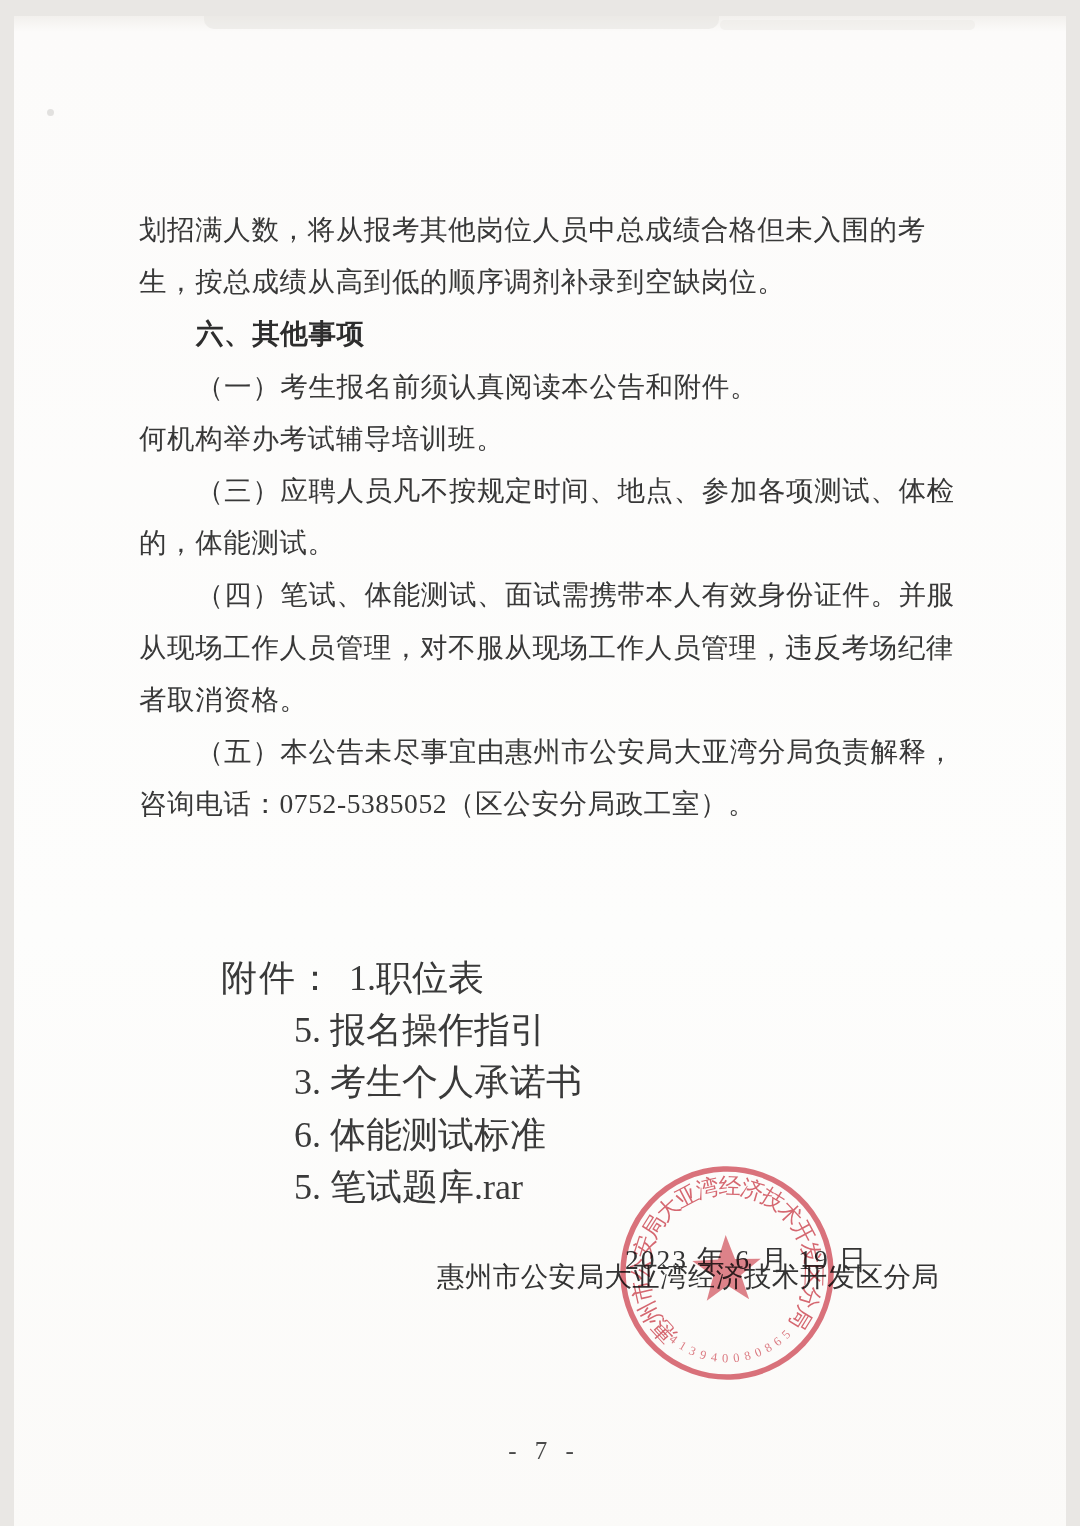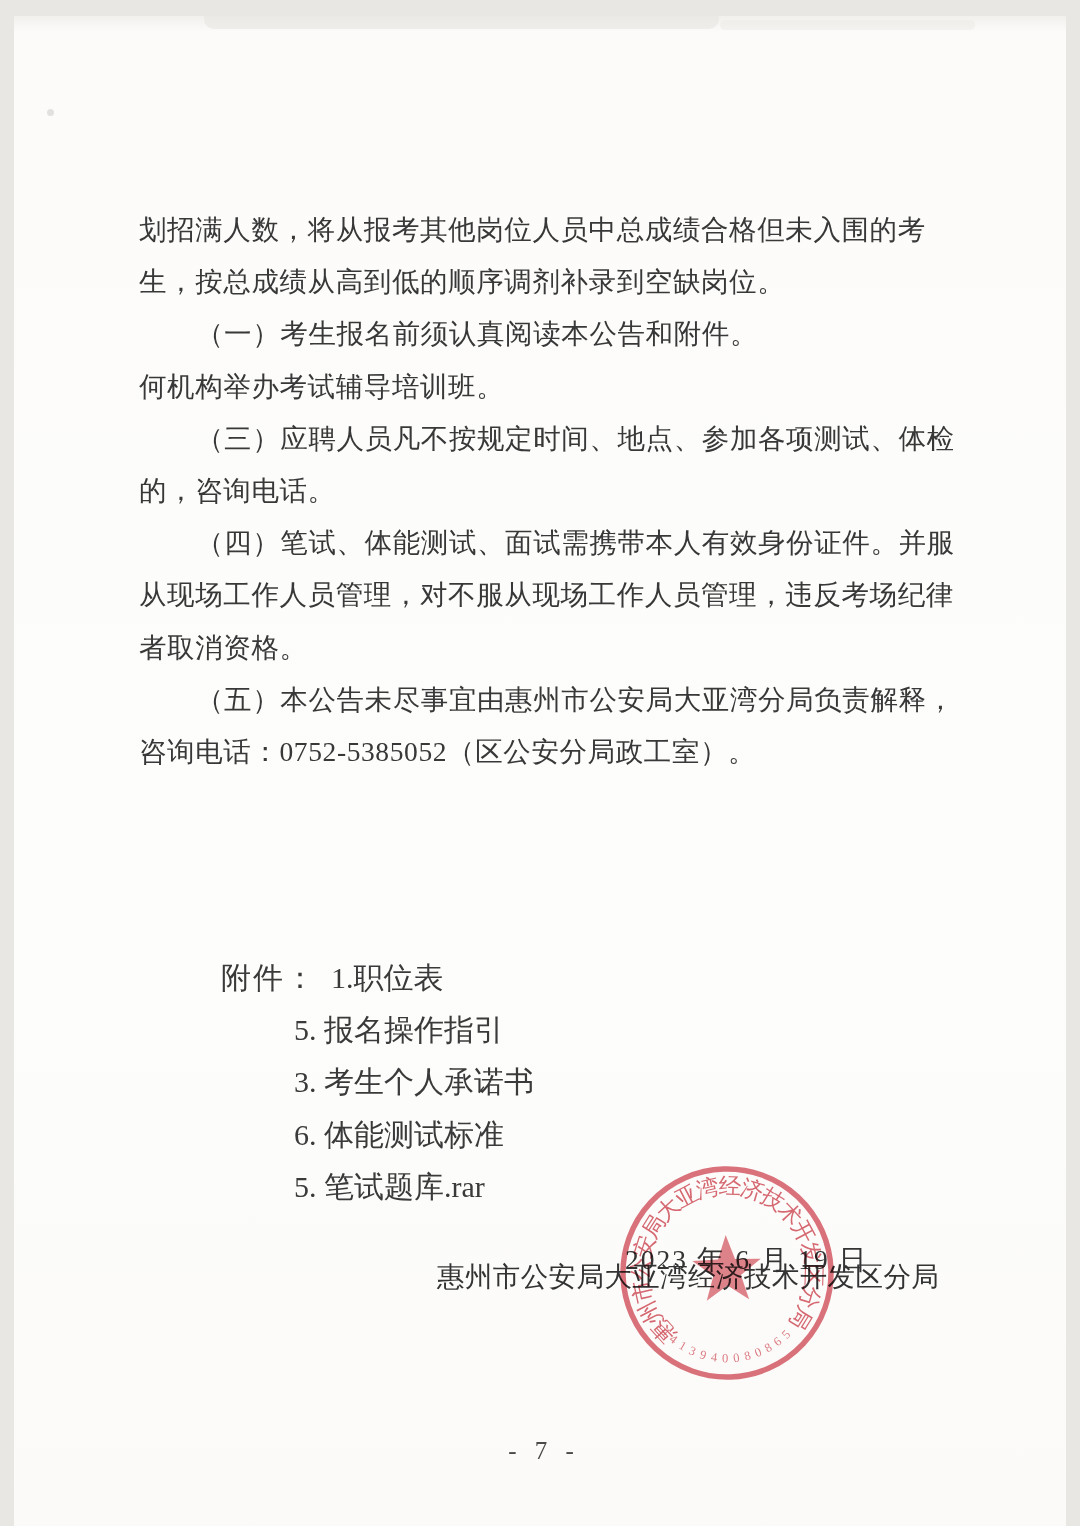--- a/index.html
+++ b/index.html
@@ -20,21 +20,21 @@
 
   .body-text{position:absolute;left:125px;top:188px;width:816px;}
   .line{
     height:52.2px;line-height:52.2px;
     font-size:27.5px;letter-spacing:.6px;
     white-space:nowrap;
   }
   .indent{text-indent:57px;}
   .bold{font-weight:bold;color:#2d2d2d;}
 
-  .attachments{position:absolute;left:207px;top:936px;font-size:30px;color:#3a3a3a;}
+  .attachments{position:absolute;left:207px;top:936px;font-size:36px;color:#3a3a3a;}
   .attach-row{height:52.2px;line-height:52.2px;white-space:nowrap;}
   .attach-label{letter-spacing:2px;margin-right:14px;}
   .attach-cont{padding-left:73px;}
 
   .signature-org{
     position:absolute;left:423px;top:1243px;
     font-size:27.5px;letter-spacing:.4px;color:#333;white-space:nowrap;
   }
   .signature-date{
     position:absolute;left:611px;top:1226px;
@@ -59,24 +59,25 @@
 
 <div class="page">
 
   <div class="artifact smudge-a"></div>
   <div class="artifact smudge-b"></div>
   <div class="artifact speck"></div>
 
   <div class="body-text">
     <div class="line">划招满人数，将从报考其他岗位人员中总成绩合格但未入围的考</div>
     <div class="line">生，按总成绩从高到低的顺序调剂补录到空缺岗位。</div>
+    <div class="line indent bold">六、其他事项</div>
     <div class="line indent">（一）考生报名前须认真阅读本公告和附件。</div>
     <div class="line">何机构举办考试辅导培训班。</div>
     <div class="line indent">（三）应聘人员凡不按规定时间、地点、参加各项测试、体检</div>
-    <div class="line">的，咨询电话。</div>
+    <div class="line">的，体能测试。</div>
     <div class="line indent">（四）笔试、体能测试、面试需携带本人有效身份证件。并服</div>
     <div class="line">从现场工作人员管理，对不服从现场工作人员管理，违反考场纪律</div>
     <div class="line">者取消资格。</div>
     <div class="line indent">（五）本公告未尽事宜由惠州市公安局大亚湾分局负责解释，</div>
     <div class="line">咨询电话：0752-5385052（区公安分局政工室）。</div>
   </div>
 
   <div class="attachments">
     <div class="attach-row">
       <span class="attach-label">附件：</span><span>1.职位表</span>

